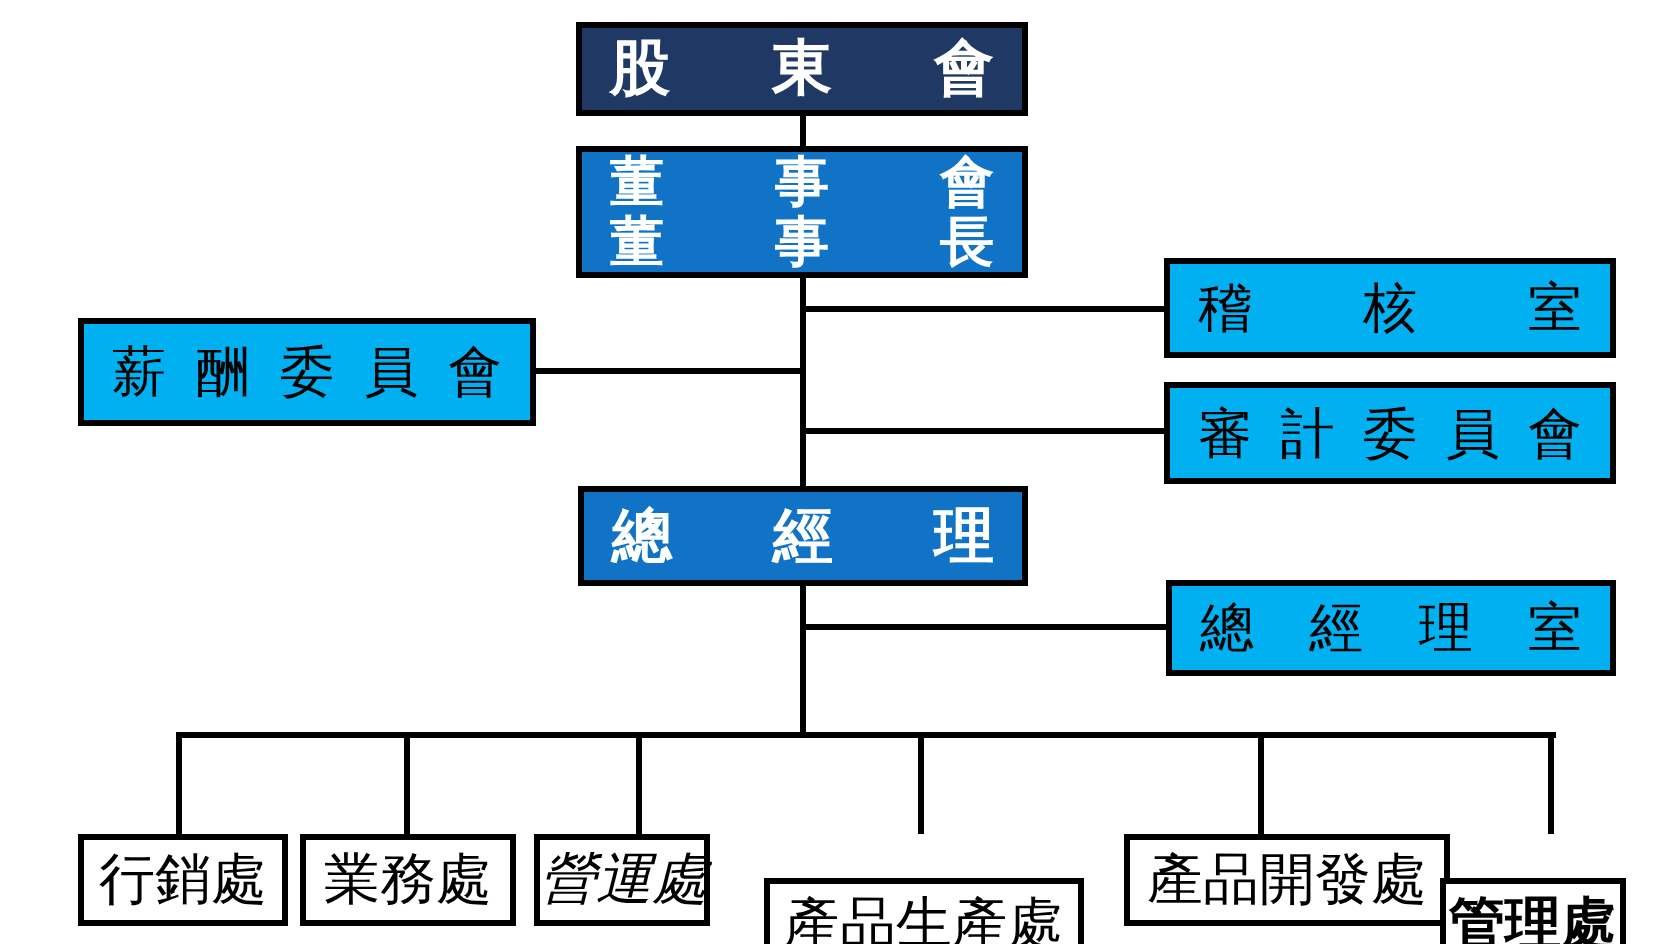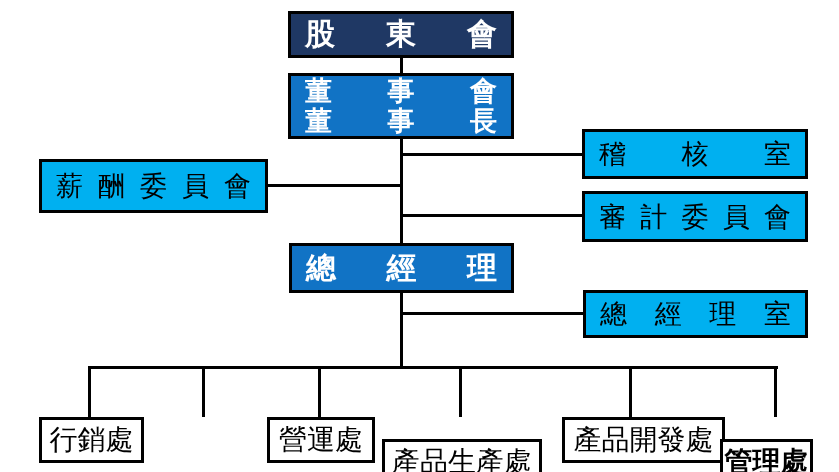--- a/index.html
+++ b/index.html
@@ -118,21 +118,24 @@
         <span>總</span>
         <span>經</span>
         <span>理</span>
         <span>室</span>
       </div>
   </div>
 
   <div class="box dept" style="left:39px; top:417px; width:105px; height:46px;">
     <div class="label">行銷處</div>
   </div>
-  <div class="box dept" style="left:267px; top:417px; width:108px; height:46px;">
+  <div class="box dept" style="left:150px; top:417px; width:108px; height:46px;">
+    <div class="label">業務處</div>
+  </div>
+  <div class="box dept" style="left:267px; top:417px; width:88px; height:46px;font-style:italic;">
     <div class="label">營運處</div>
   </div>
   <div class="box dept" style="left:382px; top:439px; width:160px; height:46px;">
     <div class="label">產品生產處</div>
   </div>
   <div class="box dept" style="left:562px; top:417px; width:163px; height:46px;">
     <div class="label">產品開發處</div>
   </div>
   <div class="box dept" style="left:720px; top:439px; width:93px; height:46px;font-weight:bold;">
     <div class="label">管理處</div>

